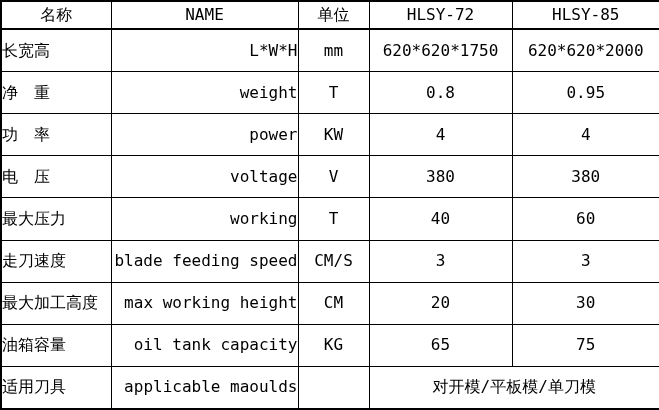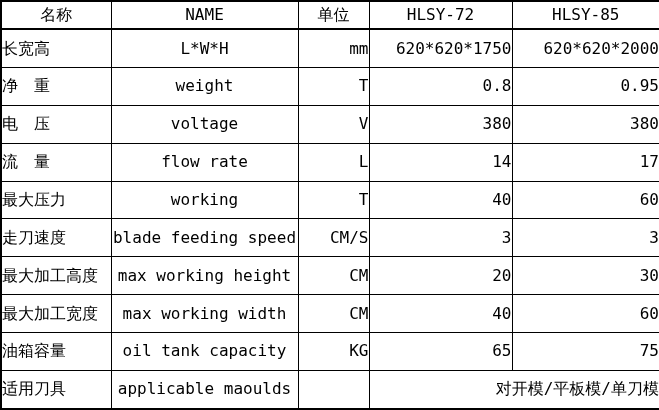--- a/index.html
+++ b/index.html
@@ -31,25 +31,25 @@
     font-weight: normal;
     text-align: center;
     border-bottom: 2px solid #000000;
   }
   .cell-left {
     text-align: left;
     padding-left: 6px;
     margin-top: 22px;
   }
   .cell-left-en {
-    text-align: center;
+    text-align: right;
     padding-left: 5px;
   }
   .cell-center {
-    text-align: right;
+    text-align: center;
   }
 </style>
 </head>
 <body>
 
 <table class="spec-table">
   <colgroup>
     <col style="width:110px">
     <col style="width:187px">
     <col style="width:71px">
@@ -74,32 +74,32 @@
       <td class="cell-center">620*620*2000</td>
     </tr>
     <tr>
       <td class="cell-left">净　重</td>
       <td class="cell-left-en">weight</td>
       <td class="cell-center">T</td>
       <td class="cell-center">0.8</td>
       <td class="cell-center">0.95</td>
     </tr>
     <tr>
+      <td class="cell-left">功　率</td>
+      <td class="cell-left-en">power</td>
+      <td class="cell-center">KW</td>
+      <td class="cell-center">4</td>
+      <td class="cell-center">4</td>
+    </tr>
+    <tr>
       <td class="cell-left">电　压</td>
       <td class="cell-left-en">voltage</td>
       <td class="cell-center">V</td>
       <td class="cell-center">380</td>
       <td class="cell-center">380</td>
-    </tr>
-    <tr>
-      <td class="cell-left">流　量</td>
-      <td class="cell-left-en">flow rate</td>
-      <td class="cell-center">L</td>
-      <td class="cell-center">14</td>
-      <td class="cell-center">17</td>
     </tr>
     <tr>
       <td class="cell-left">最大压力</td>
       <td class="cell-left-en">working</td>
       <td class="cell-center">T</td>
       <td class="cell-center">40</td>
       <td class="cell-center">60</td>
     </tr>
     <tr>
       <td class="cell-left">走刀速度</td>
@@ -109,27 +109,20 @@
       <td class="cell-center">3</td>
     </tr>
     <tr>
       <td class="cell-left">最大加工高度</td>
       <td class="cell-left-en">max working height</td>
       <td class="cell-center">CM</td>
       <td class="cell-center">20</td>
       <td class="cell-center">30</td>
     </tr>
     <tr>
-      <td class="cell-left">最大加工宽度</td>
-      <td class="cell-left-en">max working width</td>
-      <td class="cell-center">CM</td>
-      <td class="cell-center">40</td>
-      <td class="cell-center">60</td>
-    </tr>
-    <tr>
       <td class="cell-left">油箱容量</td>
       <td class="cell-left-en">oil tank capacity</td>
       <td class="cell-center">KG</td>
       <td class="cell-center">65</td>
       <td class="cell-center">75</td>
     </tr>
     <tr>
       <td class="cell-left">适用刀具</td>
       <td class="cell-left-en">applicable maoulds</td>
       <td class="cell-center"></td>

